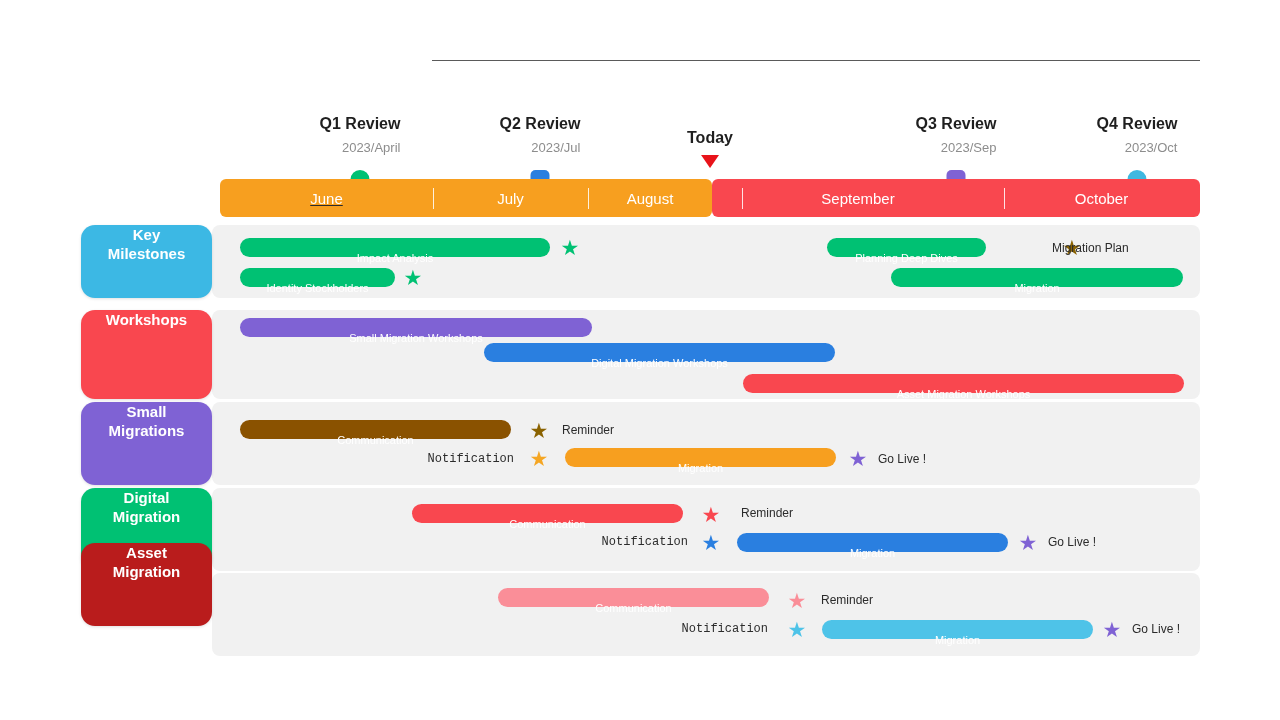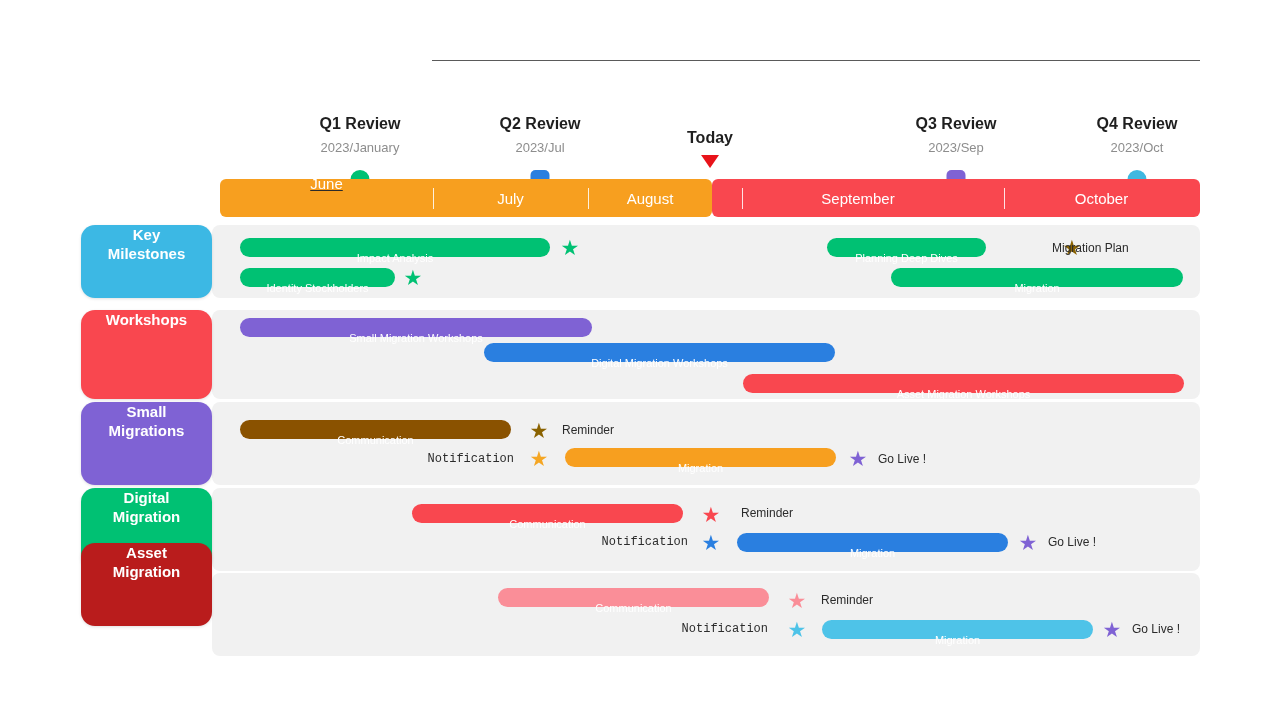--- a/index.html
+++ b/index.html
@@ -38,21 +38,21 @@
     left: 432px;
     top: 60px;
     width: 768px;
     height: 1px;
     background: #5a5a5a;
   }
 
   
   .qmark {
     position: absolute;
-    text-align: center;
+    text-align: right;
     transform: translateX(-50%);
   }
   .qmark .q-title {
     font-size: 16px;
     font-weight: 700;
     color: #1f1f1f;
     white-space: nowrap;
     line-height: 20px;
   }
   .qmark .q-sub {
@@ -180,21 +180,21 @@
 </head>
 <body>
 
 <div class="stage">
 
   <div class="title-rule"></div>
 
   <div id="quarter-layer">
       <div class="qmark" style="left: 360px; top: 114px;">
         <div class="q-title">Q1 Review</div>
-        <div class="q-sub">2023/January</div>
+        <div class="q-sub">2023/April</div>
       </div>
       <div class="qdot circle" style="left: 360px; top: 170px; background: rgb(0, 193, 115);"></div>
       <div class="qmark" style="left: 540px; top: 114px;">
         <div class="q-title">Q2 Review</div>
         <div class="q-sub">2023/Jul</div>
       </div>
       <div class="qdot square" style="left: 540px; top: 170px; background: rgb(42, 127, 224);"></div>
       <div class="qmark" style="left: 956px; top: 114px;">
         <div class="q-title">Q3 Review</div>
         <div class="q-sub">2023/Sep</div>
@@ -206,21 +206,21 @@
       </div>
       <div class="qdot circle" style="left: 1137px; top: 170px; background: rgb(63, 184, 224);"></div>
       <div class="today-wrap" style="left: 710px; top: 128px;">
         <div class="today-label">Today</div>
         <div class="today-tri" style="border-top-color: rgb(232, 19, 26);"></div>
       </div>
     </div>
   <div id="band-layer">
       <div class="band" style="left: 220px; top: 179px; width: 492px; background: rgb(247, 159, 31);"></div>
       <div class="band" style="left: 712px; top: 179px; width: 488px; background: rgb(249, 71, 79);"></div>
-      <div class="band-seg" style="left: 220px; top: 164px; width: 213px; text-decoration: underline;">
+      <div class="band-seg" style="left: 220px; top: 179px; width: 213px; text-decoration: underline;">
         <span>June</span>
       </div>
       <div class="band-seg" style="left: 433px; top: 179px; width: 155px;">
         <span>July</span>
       </div>
       <div class="band-div" style="left: 433px; top: 188px;"></div>
       <div class="band-seg" style="left: 588px; top: 179px; width: 124px;">
         <span>August</span>
       </div>
       <div class="band-div" style="left: 588px; top: 188px;"></div>

